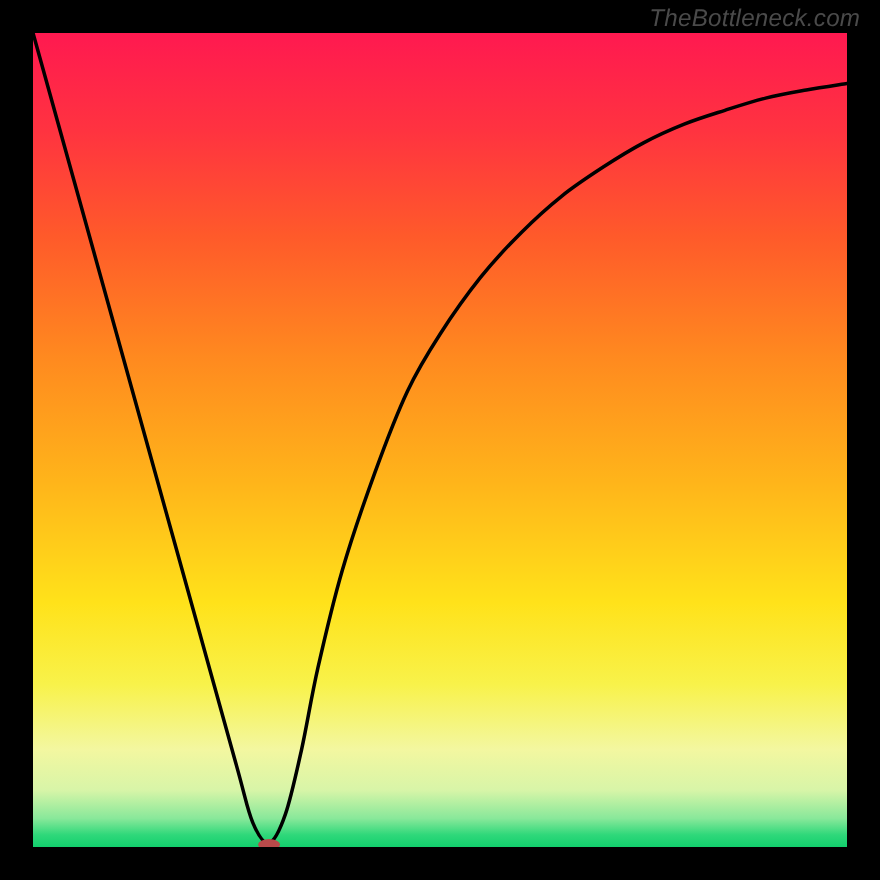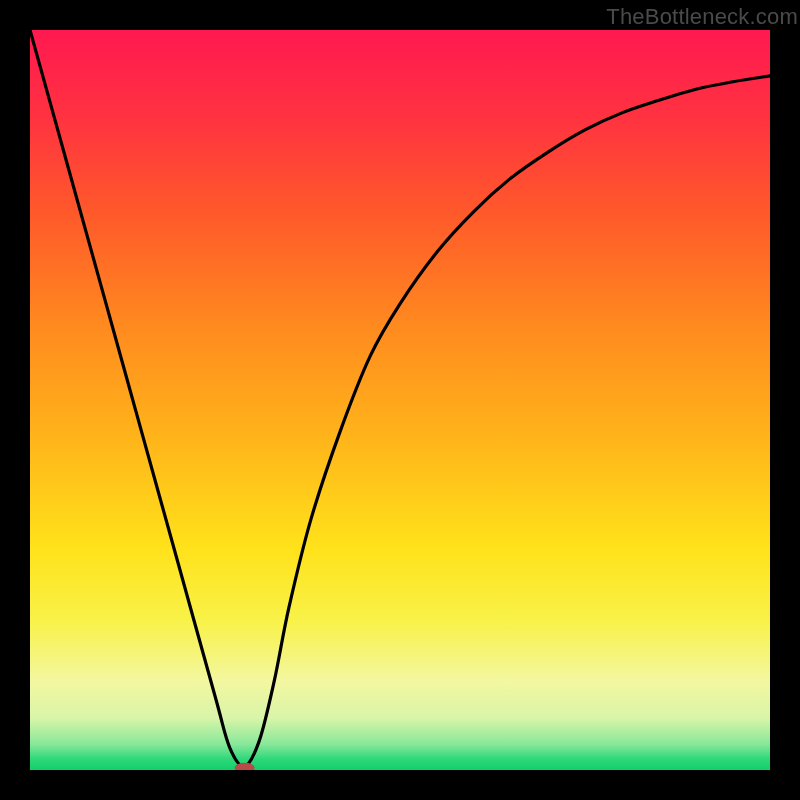--- a/index.html
+++ b/index.html
@@ -22,25 +22,26 @@
   .plot {
     position: absolute;
     left: 0;
     top: 0;
     width: 740px;
     height: 740px;
   }
   .watermark {
     position: absolute;
     top: 4px;
-    right: 2px;
+    right: 18px;
     color: #4a4a4a;
     font-size: 22px;
     letter-spacing: 0.2px;
     font-weight: 500;
+    font-style: italic;
   }
 </style>
 </head>
 <body>
 
 <div class="watermark">TheBottleneck.com</div>
 
 <div class="frame">
   <svg class="plot" viewBox="0 0 740 740" preserveAspectRatio="none">
     <defs>

